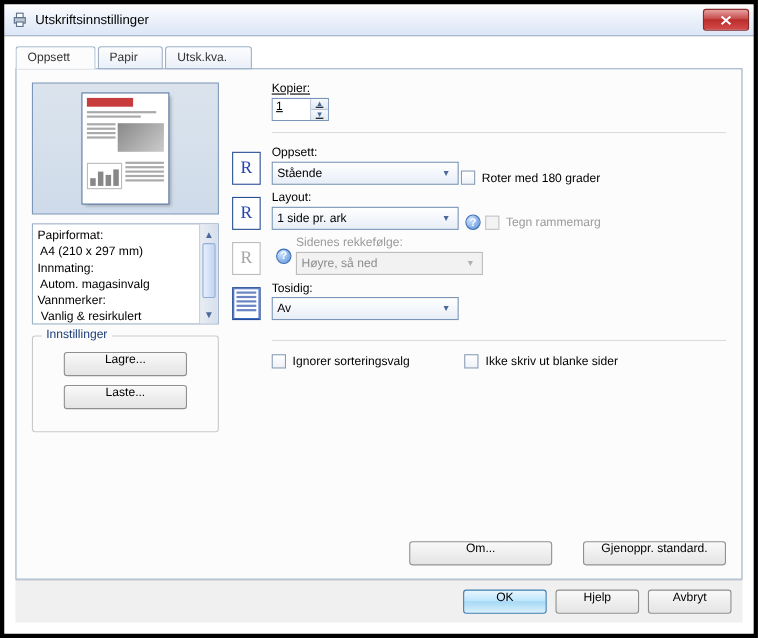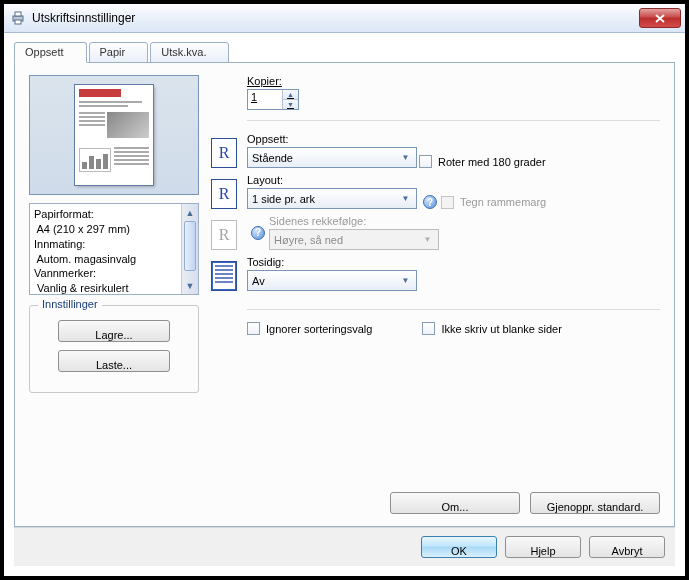--- a/index.html
+++ b/index.html
@@ -155,21 +155,21 @@
     top: -8px; left: 8px;
     background: #fcfcfc;
     padding: 0 4px;
     color: #1a3e7a;
   }
   .btn {
     height: 22px;
     border: 1px solid #8f8f8f;
     background: linear-gradient(to bottom,#f9f9f9,#e4e4e4);
     border-radius: 3px;
-    display: flex; align-items:flex-end; justify-content:center;
+    display: flex; align-items:flex-start; justify-content:center;
     padding: 0 10px;
     color:#000;
   }
   .btn.wide { width: 112px; margin: 0 auto 8px auto; }
 
   .rightcol {
     flex: 1;
     min-width: 0;
   }
   .label-over {
@@ -239,21 +239,21 @@
     width:14px;height:14px;border-radius:50%;
     background:radial-gradient(circle at 30% 30%, #cfe4ff, #5a90d8);
     color:#fff;font-weight:bold;font-size:10px;
     display:flex;align-items:center;justify-content:center;
     border:1px solid #3a6db5;
     margin: 0 4px;
   }
 
   .button-row-inner {
     position:absolute; right:14px; bottom:12px;
-    display:flex; gap:10px;
+    display:flex; gap:28px;
   }
   .button-row-inner .btn { width:130px; }
 
   .footer {
     background: #f0f0f0;
     border-top: 1px solid #d8d8d8;
     padding: 8px 10px;
     display:flex; justify-content:flex-end; gap:8px;
   }
   .footer .btn { width:76px; height:22px; }

